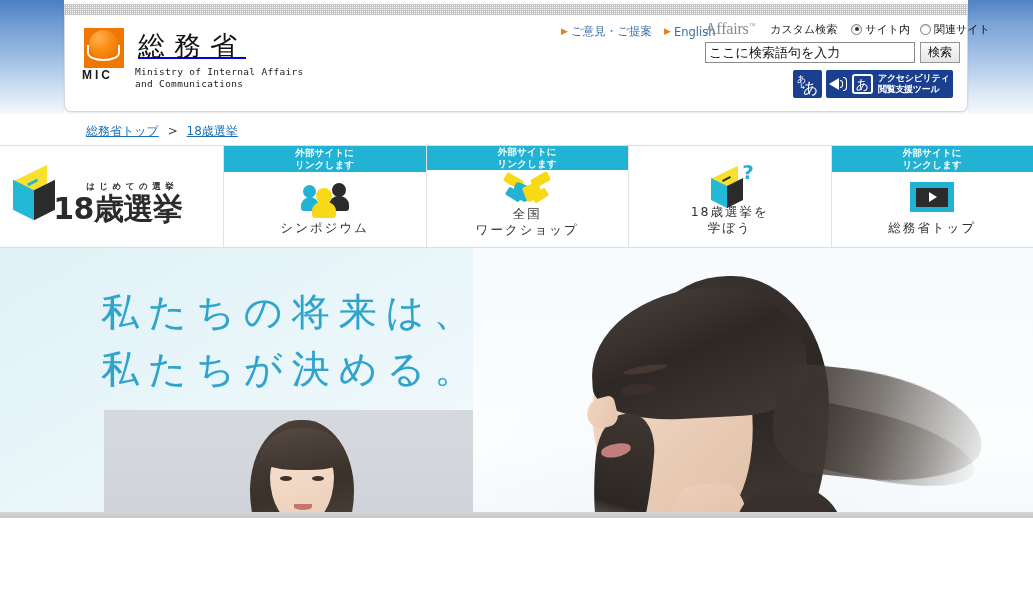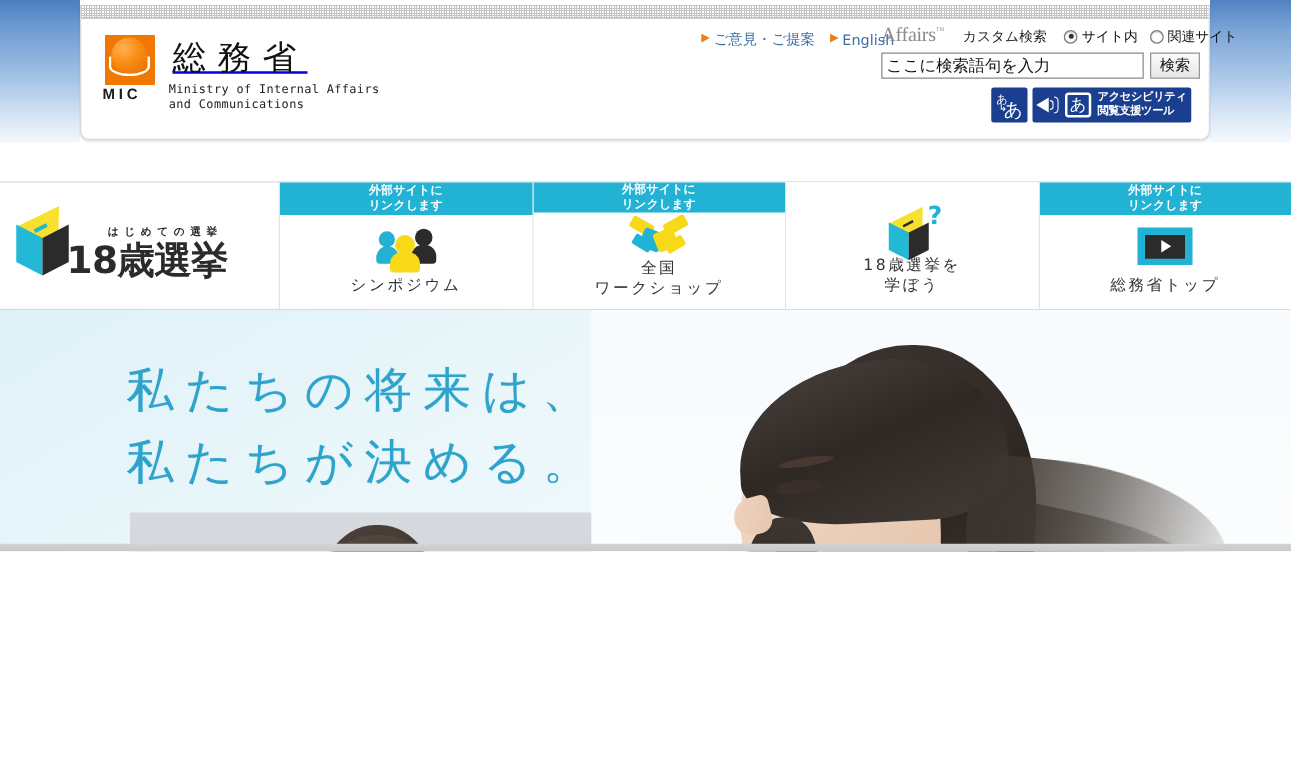--- a/index.html
+++ b/index.html
@@ -5,21 +5,21 @@
 <style>
   * { box-sizing: border-box; margin: 0; padding: 0; }
   html, body {
     width: 1033px; height: 610px;
     overflow: hidden;
     font-family: "Liberation Sans", "DejaVu Sans", sans-serif;
     background: #ffffff;
   }
   #page {
     position: relative;
-    width: 1033px; height: 441px;
+    width: 1033px; height: 518px;
     overflow: hidden;
     background: #ffffff;
   }
 
   
   .chrome-left {
     position: absolute; left: 0; top: 0; width: 64px; height: 120px;
     background: linear-gradient(to bottom, #4a7fc1 0%, #6d9ad2 18%, #9dbde4 48%, #cfe0f2 74%, #f1f6fb 93%, #ffffff 100%);
   }
   .chrome-left:after {
@@ -506,20 +506,25 @@
         <span class="body"></span>
           <span class="w1"></span>
           <span class="w2"></span>
       </span>
       <span class="a-box">あ</span>
       <span class="a11y-text">アクセシビリティ
 閲覧支援ツール</span>
     </div>
   </div>
 
+  <div class="breadcrumb">
+    <a href="#">総務省トップ</a>
+    <span class="sep">&gt;</span>
+    <a href="#">18歳選挙</a>
+  </div>
 
   <div class="navstrip">
 
     <div class="nav-logo-cell">
       <div class="brand">
         <span class="ballotbox">
           <span class="bb-top"></span>
           <span class="bb-slot"></span>
           <span class="bb-left"></span>
           <span class="bb-right"></span>

